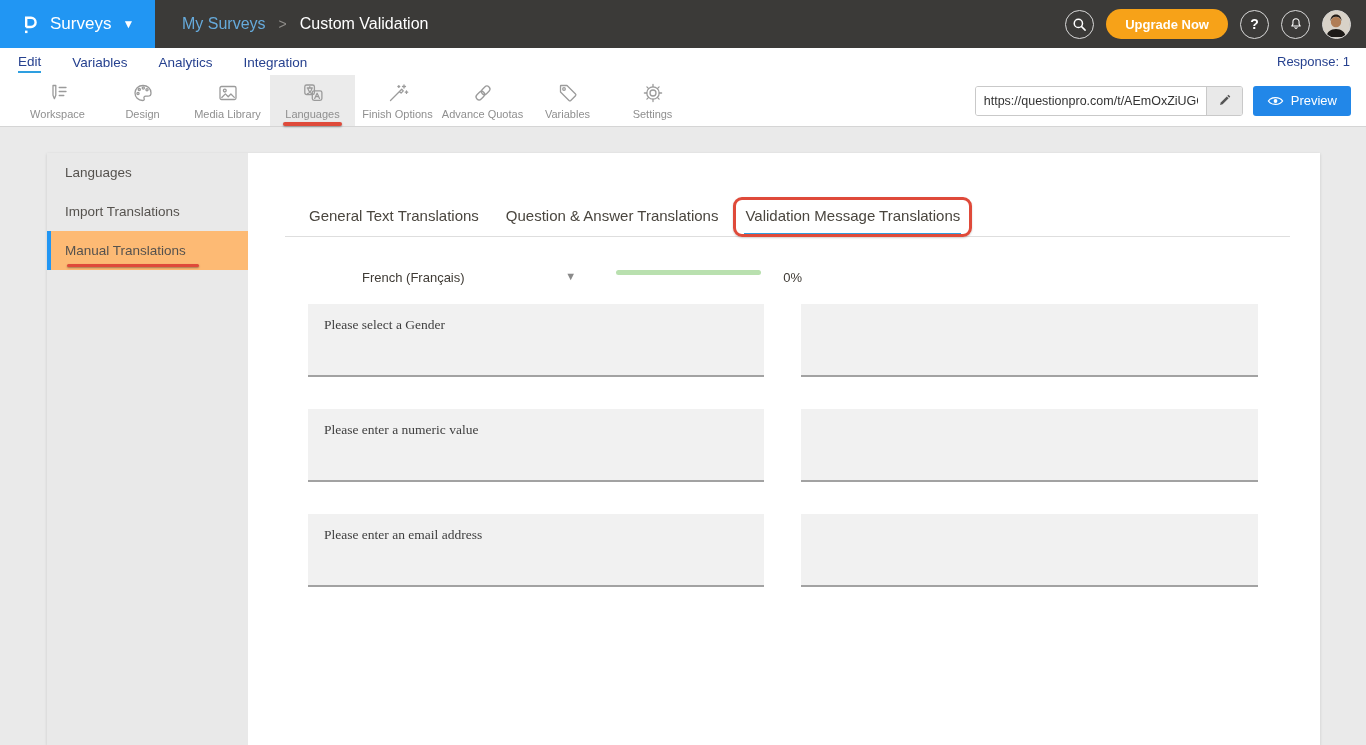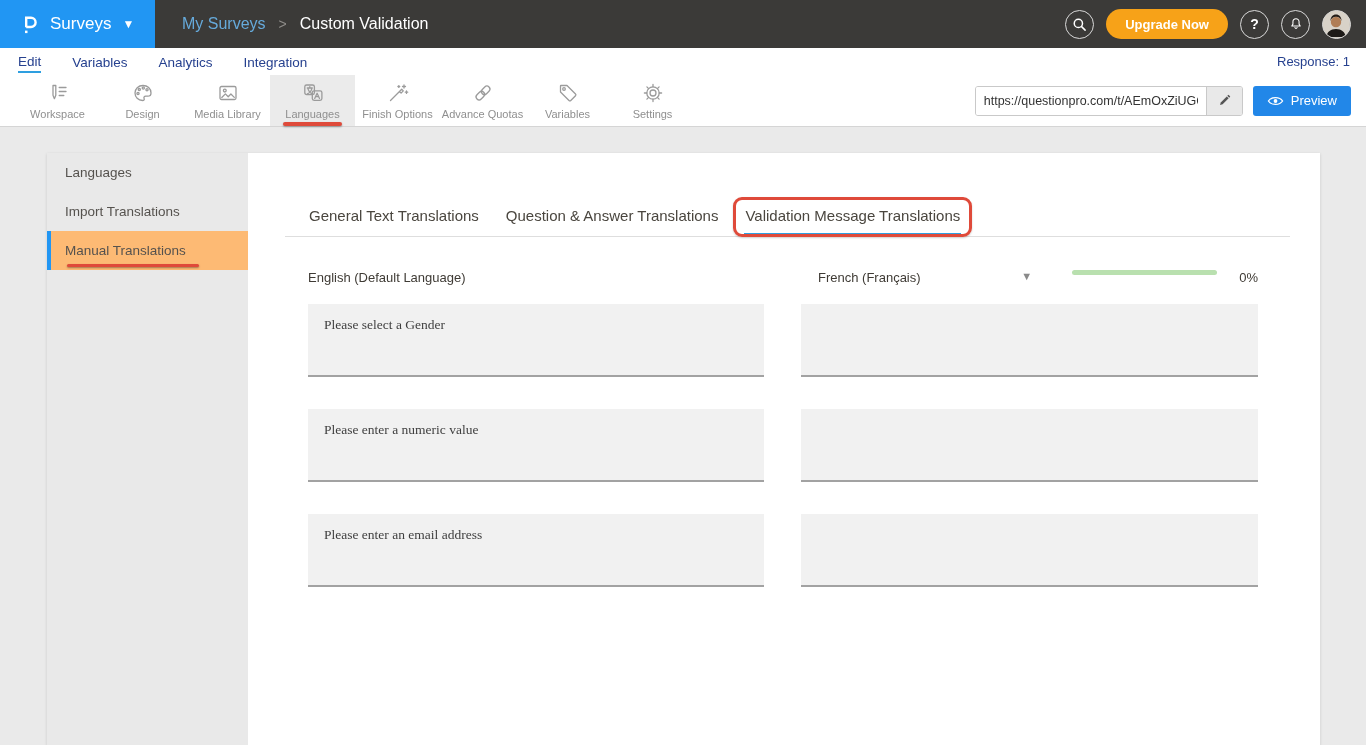--- a/index.html
+++ b/index.html
@@ -269,21 +269,20 @@
         <div class="tab">
           <span>Question &amp; Answer Translations</span>
         </div>
         <div class="tab active">
           <span>Validation Message Translations</span>
           <div class="red-box"></div>
         </div>
       </div>
 
       <div class="col-headers">
-        <div class="src-lang">English (Default Language)</div>
         <div class="tgt-head">
           <span class="tgt-lang">French (Français)</span>
           <span class="dd-caret">▼</span>
           <div class="progress-track"></div>
           <span class="progress-pct">0%</span>
         </div>
       </div>
 
       <div class="trans-row first">
         <div class="tbox">Please select a Gender</div>

